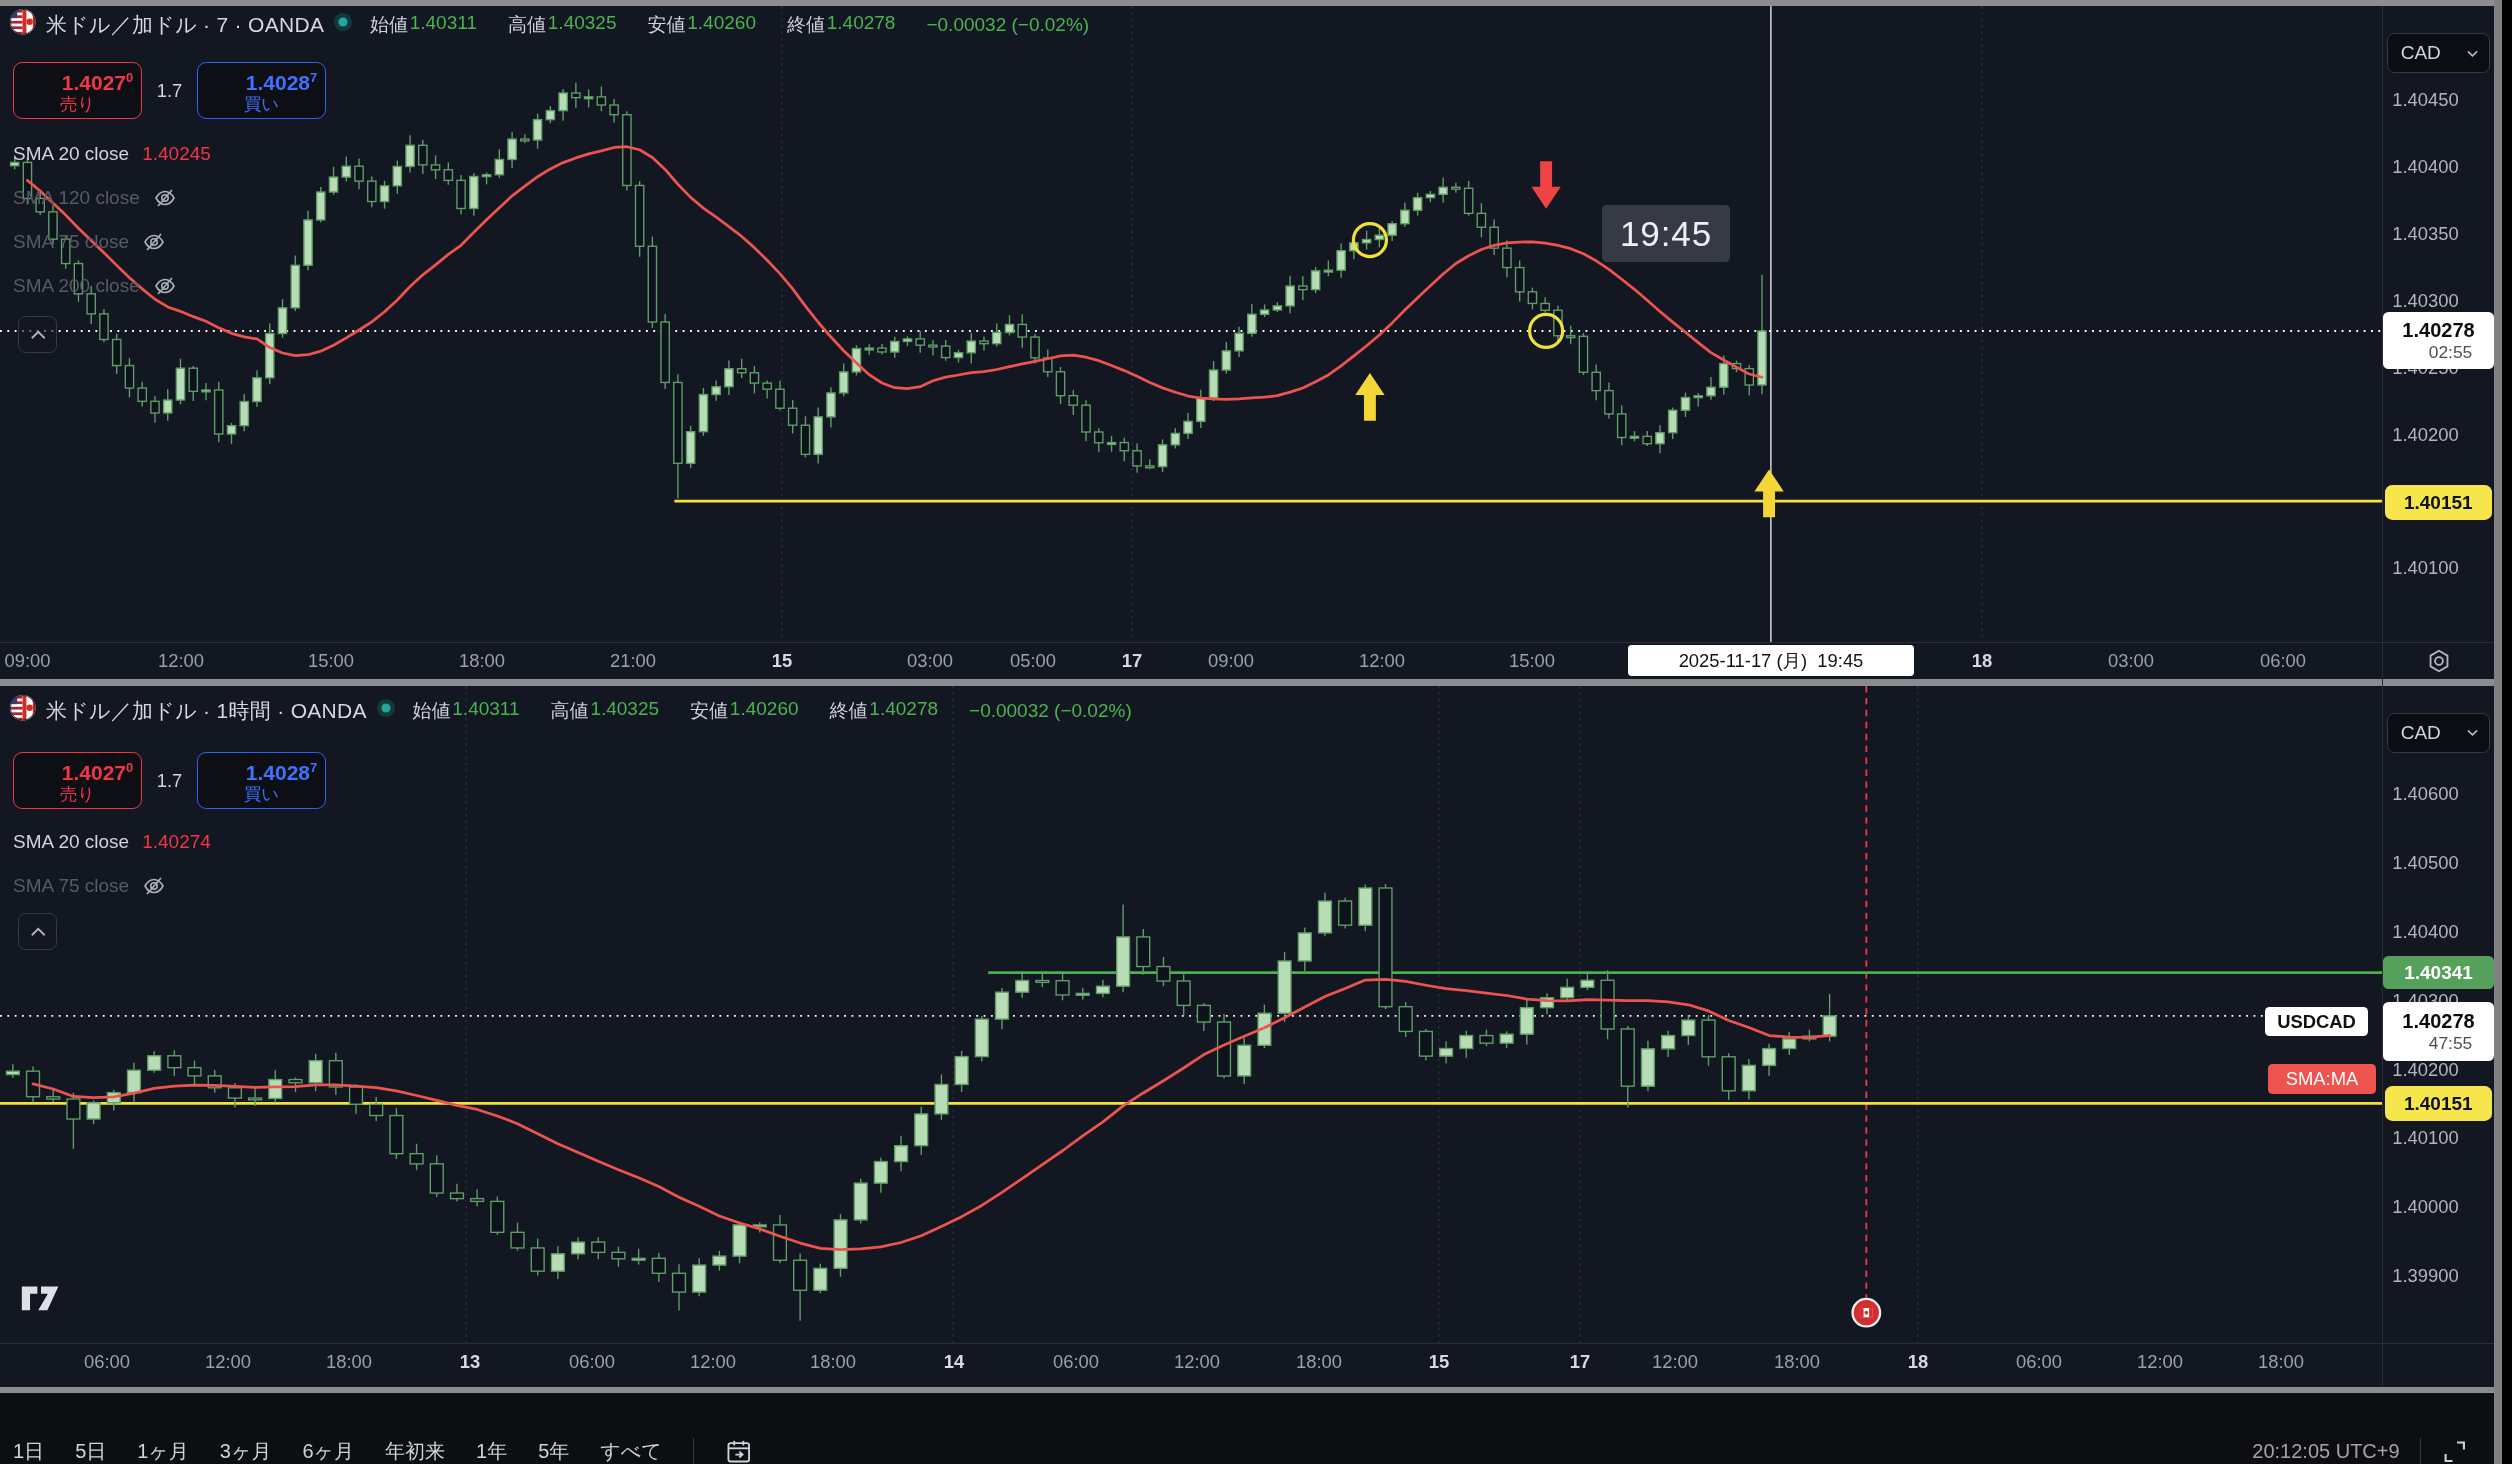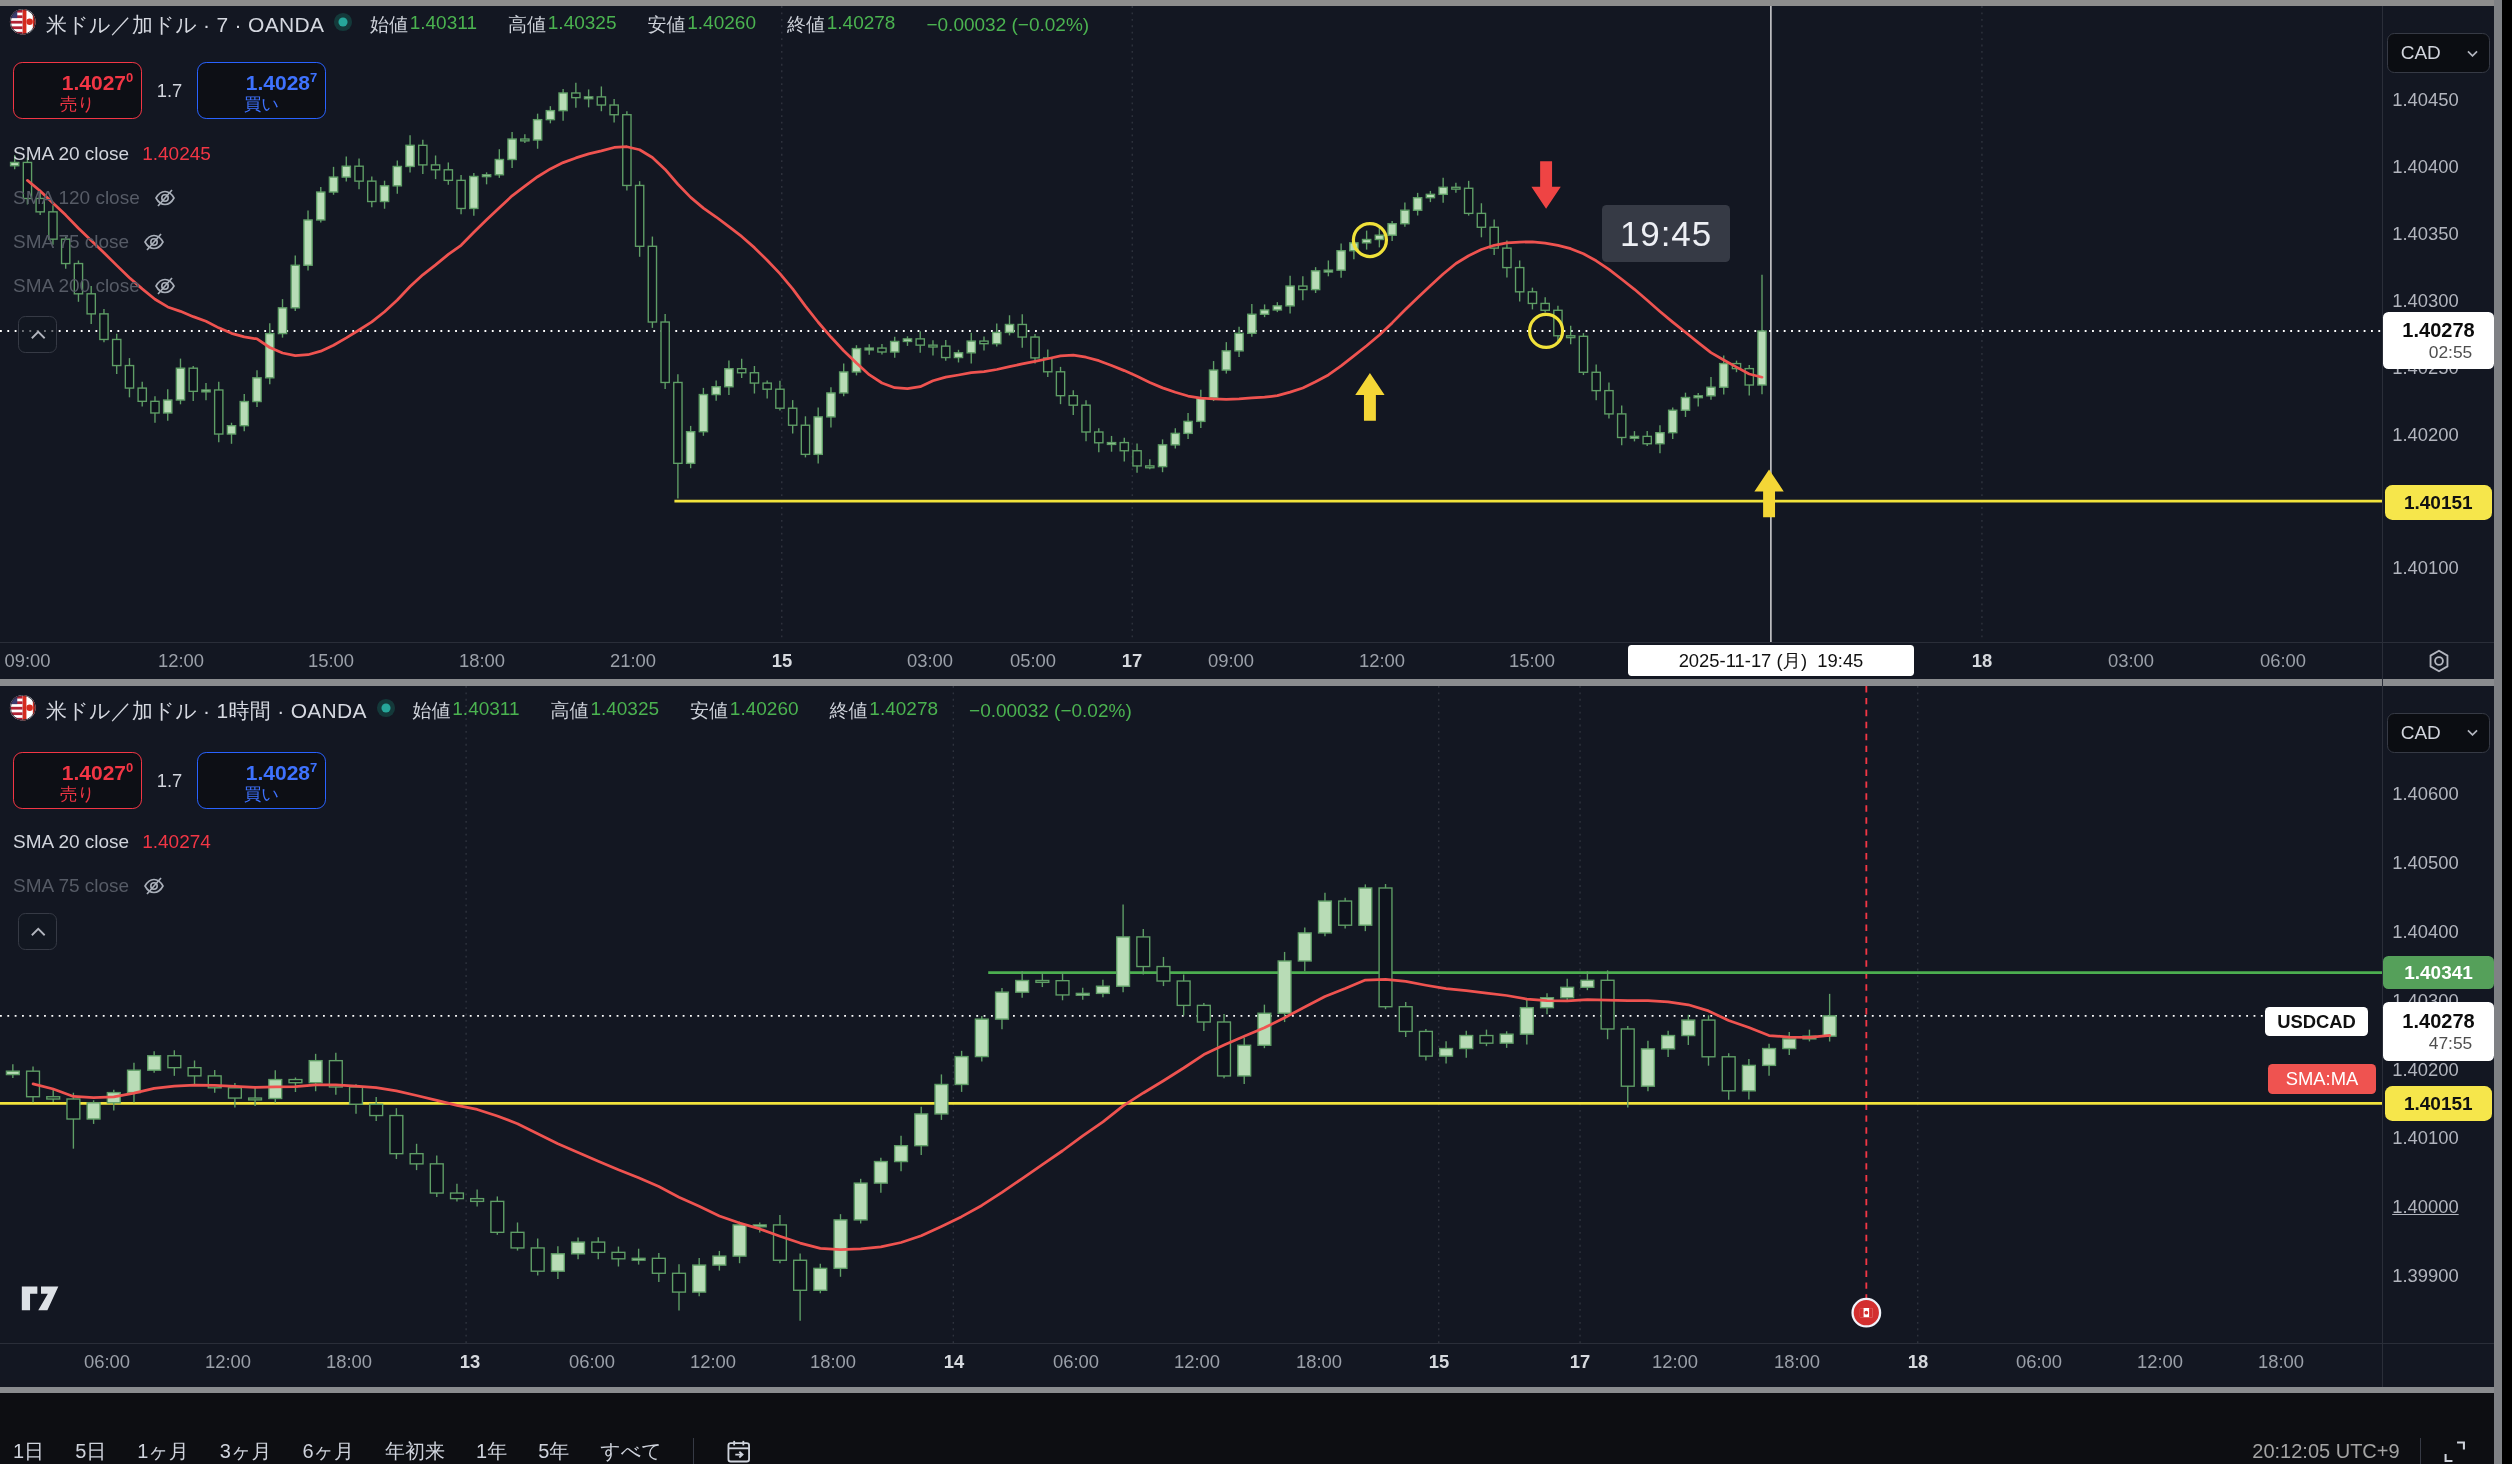--- a/index.html
+++ b/index.html
@@ -815,21 +815,21 @@
           <polyline points="1,1.5 6,6.5 11,1.5" fill="none" stroke="#b2b5be" stroke-width="1.8"></polyline>
         </svg>
     </div>
     <div class="ticks">
         <span class="scale-tick" style="top: 97px;">1.40600</span>
         <span class="scale-tick" style="top: 166px;">1.40500</span>
         <span class="scale-tick" style="top: 235px;">1.40400</span>
         <span class="scale-tick" style="top: 304px;">1.40300</span>
         <span class="scale-tick" style="top: 373px;">1.40200</span>
         <span class="scale-tick" style="top: 441px;">1.40100</span>
-        <span class="scale-tick" style="top: 510px; text-decoration: underline;">1.40000</span>
+        <span class="scale-tick" style="top: 510px;">1.40000</span>
         <span class="scale-tick" style="top: 579px;">1.39900</span>
       </div>
     <div class="box-green" style="top:270px;">1.40341</div>
     <div class="price-box" style="top:316px;height:59px;">
       <span class="p">1.40278</span>
       <span class="cd">47:55</span>
     </div>
     <div class="box-yellow" style="top:400px;">1.40151</div>
   </div>
   <div class="abs tag tag-white" style="left:2265px;top:1007px;width:103px;height:29px;">USDCAD</div>

